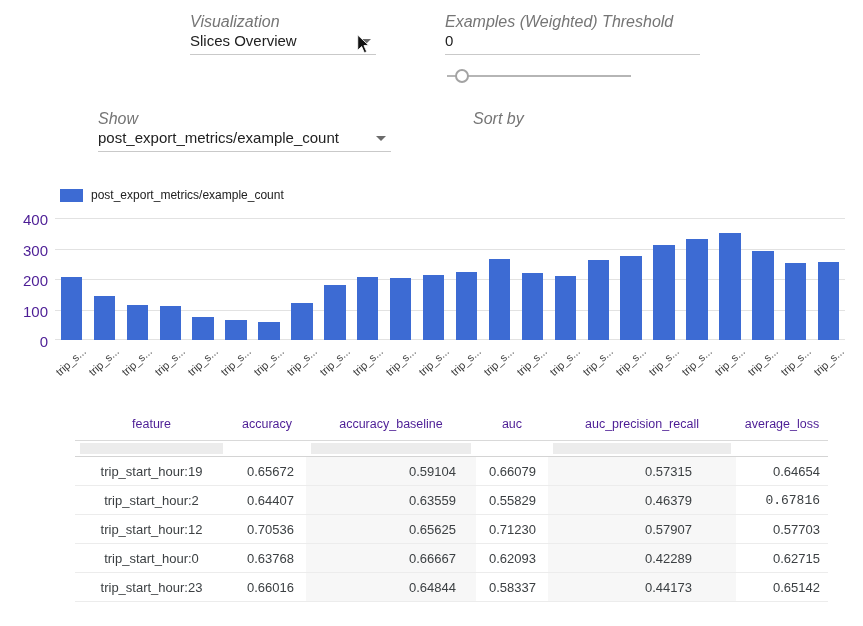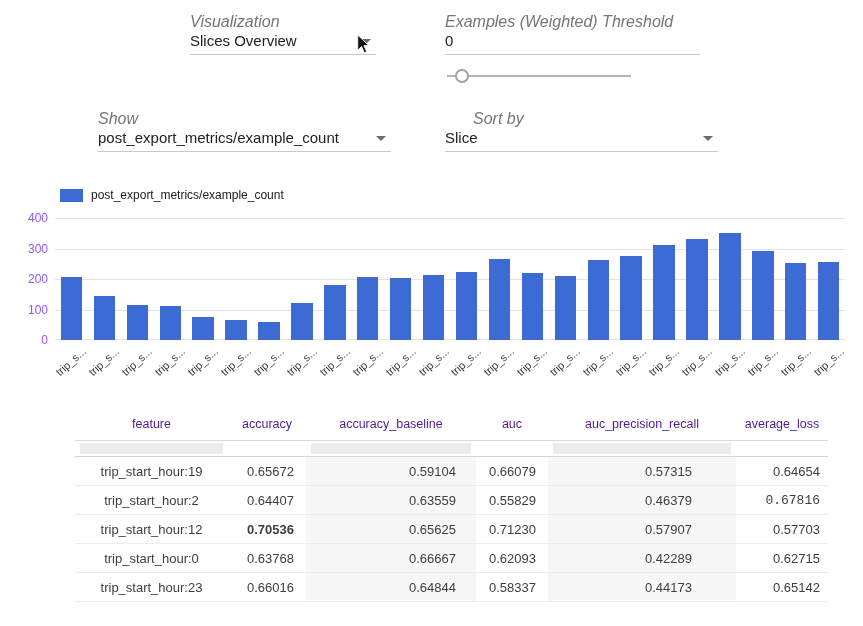--- a/index.html
+++ b/index.html
@@ -17,21 +17,21 @@
   .slider-knob{position:absolute;left:455px;top:69px;width:10px;height:10px;border:2px solid #a3a3a3;
                border-radius:50%;background:#fff;}
   #cursor{position:absolute;left:356px;top:34px;width:14px;height:20px;z-index:50;}
 
   
   .legend{position:absolute;left:60px;top:188px;display:flex;align-items:center;gap:8px;}
   .swatch{display:inline-block;width:23px;height:13px;}
   .legend-text{font-size:12px;color:#212121;}
   #chartwrap{position:absolute;left:0;top:210px;width:863px;height:188px;}
   #yaxis{position:absolute;left:8px;top:0;width:40px;height:100%;}
-  .ytick{position:absolute;right:0;width:40px;text-align:right;font-size:12px;color:#8b5cf6;}
+  .ytick{position:absolute;right:0;width:40px;text-align:right;font-size:15px;color:#4c1d95;}
   #plot{position:absolute;left:55px;top:8px;width:790px;height:122px;display:flex;overflow:visible;}
   .gridline{position:absolute;left:0;width:100%;height:1px;background:#e2e2e2;}
   .bar-slot{flex:1 1 0;height:100%;position:relative;display:flex;justify-content:center;align-items:flex-end;}
   .bar{width:65%;z-index:2;}
   .xlabel{position:absolute;top:127px;right:calc(50% - 9px);transform:rotate(-42deg);
           transform-origin:100% 0;font-size:11px;color:#3c3c3c;white-space:nowrap;z-index:1;}
 
   
   #tablewrap{position:absolute;left:75px;top:408px;width:753px;}
   .mtable{border-collapse:collapse;table-layout:fixed;width:753px;}
@@ -65,24 +65,20 @@
     <path d="M1 1 L1 15.4 L4.7 11.9 L7.3 17.8 L9.5 16.8 L6.9 11 L11.2 10.7 Z" fill="#111" stroke="#fff" stroke-width="0.8"></path>
   </svg>
 
   <div class="small-label" style="left:98px;top:110px;">Show</div>
   <div class="field" style="left:98px;top:126px;width:293px;">
     <div class="val">post_export_metrics/example_count</div>
     <div class="dd-arrow"></div>
   </div>
 
   <div class="small-label" style="left:445px;top:110px;margin-left:28px;">Sort by</div>
-  <div class="field" style="left:445px;top:126px;width:273px;">
-    <div class="val">Slice</div>
-    <div class="dd-arrow"></div>
-  </div>
 
   <div class="legend">
     <span class="swatch" style="background: rgb(61, 107, 211);"></span>
     <span class="legend-text">post_export_metrics/example_count</span>
   </div>
 
   <div id="chartwrap">
     <div id="yaxis">
         <div class="ytick" style="top: 123px;">0</div>
         <div class="ytick" style="top: 92.5px;">100</div>
@@ -241,21 +237,21 @@
           <tr>
             <td style="text-align: center;">trip_start_hour:2</td>
             <td style="text-align: right; padding-right: 12px;">0.64407</td>
             <td class="shade" style="text-align: right; padding-right: 20px;">0.63559</td>
             <td style="text-align: right; padding-right: 12px;">0.55829</td>
             <td class="shade" style="text-align: right; padding-right: 44px;">0.46379</td>
             <td style="text-align: right; padding-right: 8px; font-family: Liberation Mono, monospace;">0.67816</td>
           </tr>
           <tr>
             <td style="text-align: center; margin-top: 8px;">trip_start_hour:12</td>
-            <td style="text-align: right; padding-right: 12px; font-weight: bold;">0.70536</td>
+            <td style="text-align: right; padding-right: 12px;">0.70536</td>
             <td class="shade" style="text-align: right; padding-right: 20px;">0.65625</td>
             <td style="text-align: right; padding-right: 12px;">0.71230</td>
             <td class="shade" style="text-align: right; padding-right: 44px;">0.57907</td>
             <td style="text-align: right; padding-right: 8px;">0.57703</td>
           </tr>
           <tr>
             <td style="text-align: center;">trip_start_hour:0</td>
             <td style="text-align: right; padding-right: 12px;">0.63768</td>
             <td class="shade" style="text-align: right; padding-right: 20px;">0.66667</td>
             <td style="text-align: right; padding-right: 12px;">0.62093</td>

